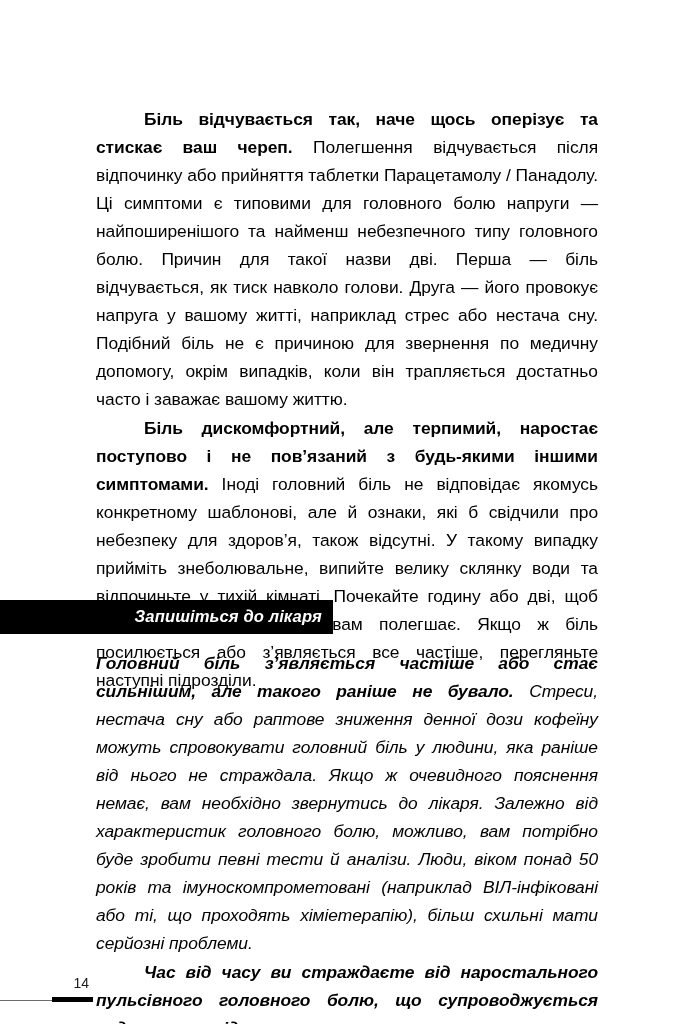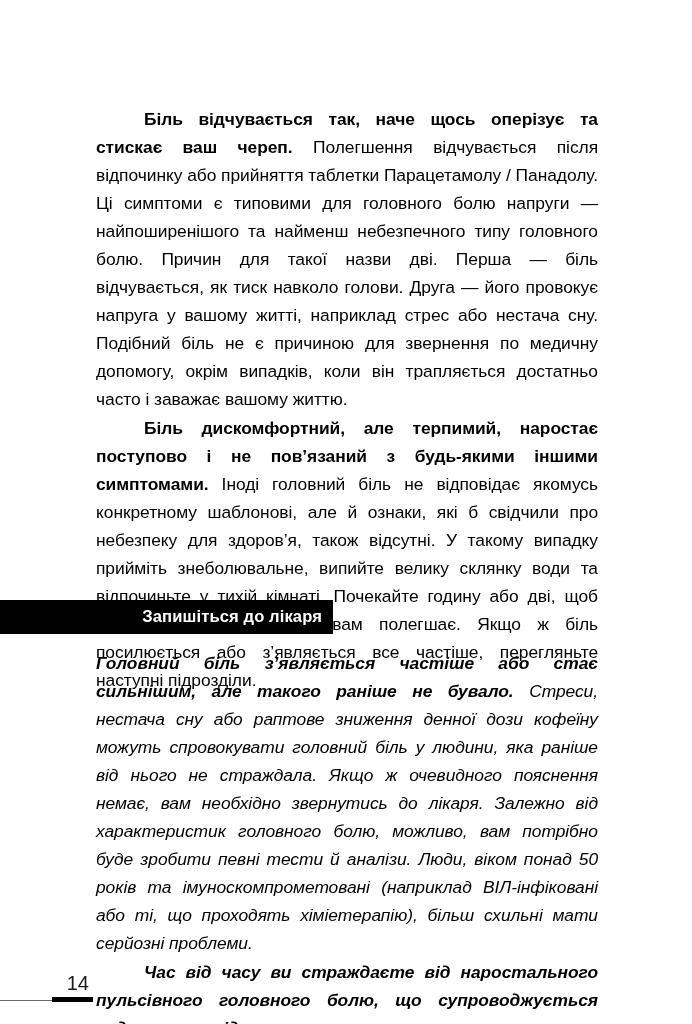--- a/index.html
+++ b/index.html
@@ -61,20 +61,21 @@
     background: #000000;
     box-sizing: border-box;
     display: flex;
     align-items: center;
     justify-content: flex-end;
     padding-right: 11px;
   }
   .banner-text {
     color: #ffffff;
     font-weight: bold;
+    font-style: italic;
     font-size: 16.6px;
     letter-spacing: 0.1px;
     line-height: 1;
     white-space: nowrap;
   }
 
   
   .content-2 {
     position: absolute;
     left: 96px;
@@ -90,21 +91,21 @@
     top: 960px;
     width: 200px;
     height: 40px;
   }
   .page-number {
     position: absolute;
     left: 0;
     top: 0;
     width: 89px;
     text-align: right;
-    font-size: 20px;
+    font-size: 14px;
     line-height: 22px;
     color: #1a1a1a;
   }
   .rule-thin {
     position: absolute;
     left: 0;
     top: 27.5px;
     width: 53px;
     height: 1.4px;
     background: #6b6b6b;

